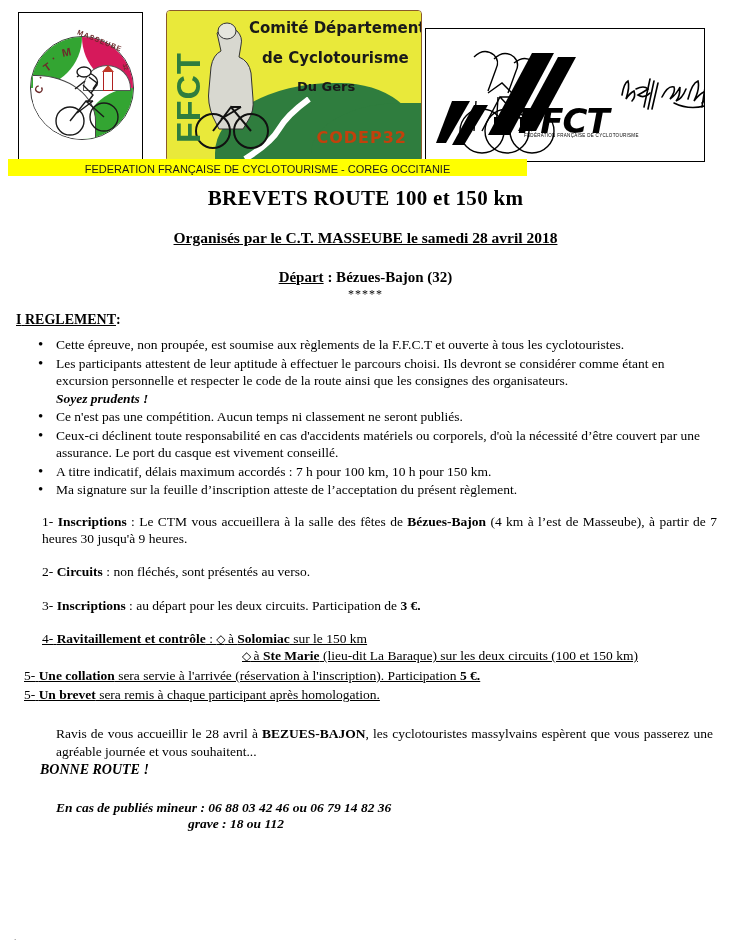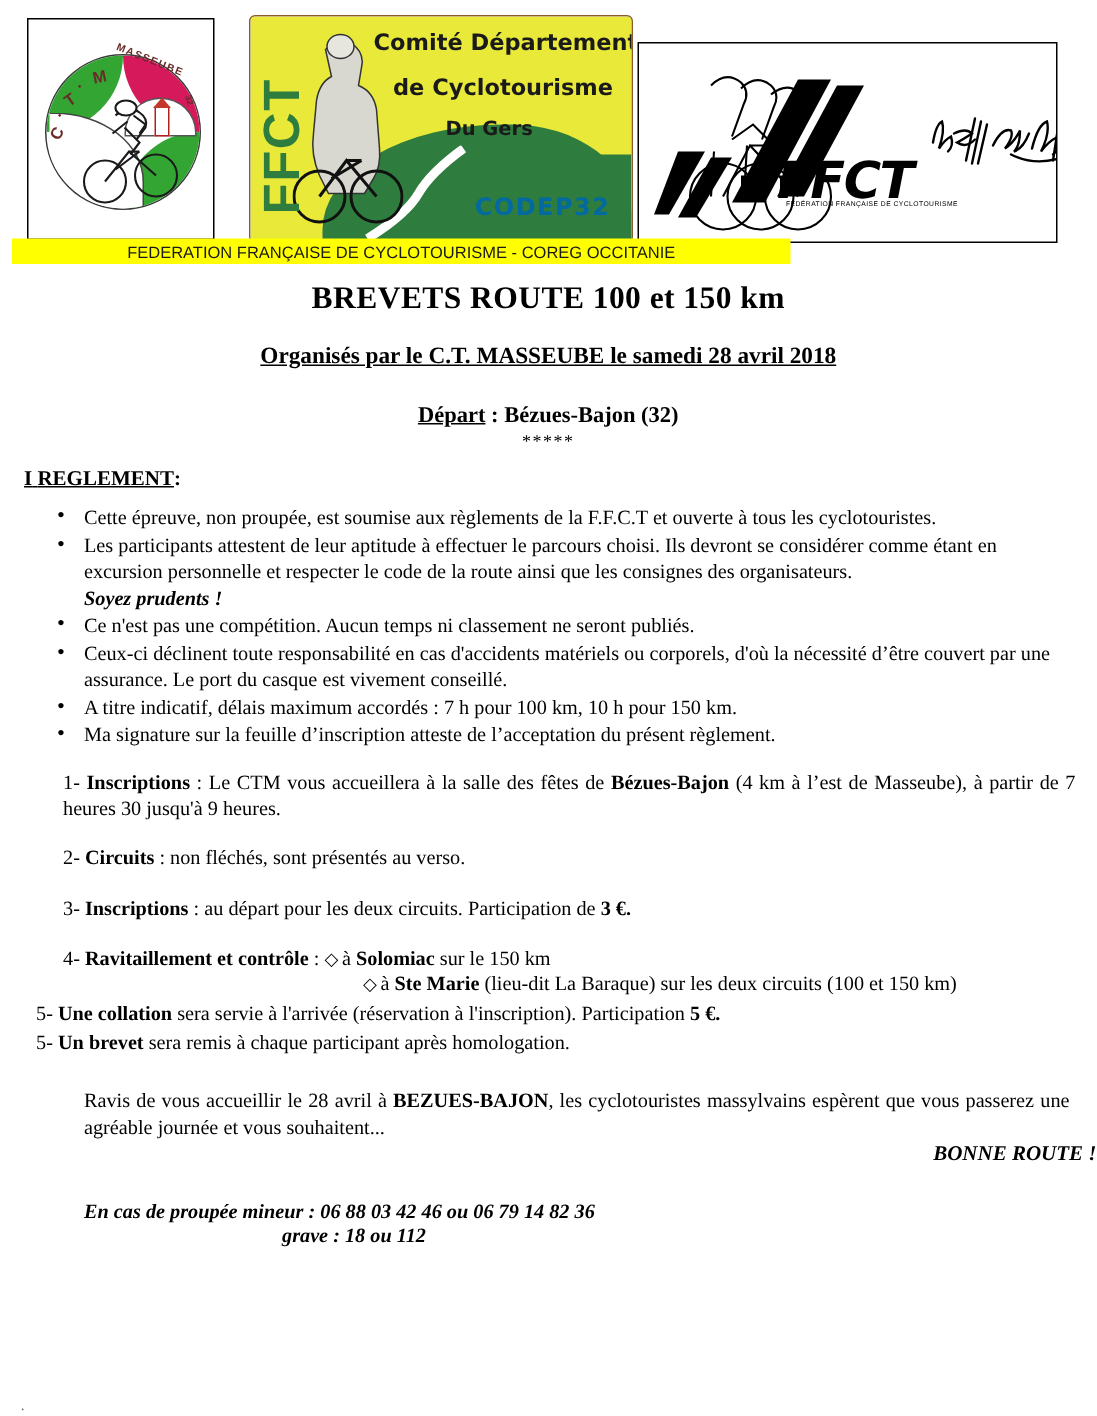--- a/index.html
+++ b/index.html
@@ -153,21 +153,21 @@
     color: #1a1a1a;
     white-space: nowrap;
   }
   .codep-t1 { left: 82px; top: 8px;  font-size: 15px; }
   .codep-t2 { left: 95px; top: 38px; font-size: 15px; }
   .codep-t3 { left: 130px; top: 68px; font-size: 13px; }
   .codep-code {
     position: absolute; right: 14px; bottom: 14px;
     font-family: "DejaVu Sans", sans-serif;
     font-weight: bold; font-size: 16px;
-    color: #0369a1;
+    color: #c2410c;
     letter-spacing: 1px;
   }
   .codep-statue { position: absolute; left: 28px; top: 8px; width: 74px; height: 140px; }
 
   
   .ffct-art { position: absolute; left: 10px; top: 10px; width: 160px; height: 118px; }
   .ffct-word {
     position: absolute; left: 92px; top: 72px;
     font-family: "DejaVu Sans", sans-serif;
     font-weight: bold; font-style: italic;
@@ -260,39 +260,39 @@
     font-size: 15px;
   }
   .strong-i { font-weight: bold; font-style: italic; }
 
   .org-block {
     margin: 14px 14px 0 42px;
     font-size: 13.5px;
     line-height: 1.28;
   }
   .org-item { margin-bottom: 16px; text-align: justify; }
-  .org-item.tight { margin-bottom: 2px; text-align: left; }
+  .org-item.tight { margin-bottom: 2px; text-align: left; text-decoration: underline; }
   .org-item b { font-weight: bold; }
   .ravit-line2 {
     margin-left: 200px;
   }
   .lozenge {
     font-family: "DejaVu Sans", sans-serif;
     font-size: 12px;
     letter-spacing: -1px;
   }
 
   .closing {
     margin: 22px 18px 0 56px;
     font-size: 13.5px;
     line-height: 1.30;
     text-align: justify;
   }
   .closing-center {
-    text-align: right;
+    text-align: left;
     font-weight: bold;
     font-style: italic;
     font-size: 14px;
     margin-top: 2px;
     padding-left: 40px;
   }
   .contact {
     margin: 22px 0 0 56px;
     font-size: 13.5px;
     font-weight: bold;
@@ -481,20 +481,20 @@
       <b>Un brevet</b><span> sera remis à chaque participant après homologation.</span>
     </div>
   </div>
 
   <div class="closing">
     <span>Ravis de vous accueillir le 28 avril à </span><b>BEZUES-BAJON</b><span>, les cyclotouristes massylvains espèrent que vous passerez une agréable journée et vous souhaitent...</span>
   </div>
   <div class="closing-center">BONNE ROUTE !</div>
 
   <div class="contact">
-    <span>En cas de proupée mineur :</span><span class="num">  06 88 03 42 46  ou  06 79 14 82 36</span>
+    <span>En cas de publiés mineur :</span><span class="num">  06 88 03 42 46  ou  06 79 14 82 36</span>
   </div>
   <div class="contact-line2">
     <span>grave :</span><span class="num">  18 ou 112</span>
   </div>
 </div>
 
 <div class="tiny-mark">.</div>
 
 </body></html>

